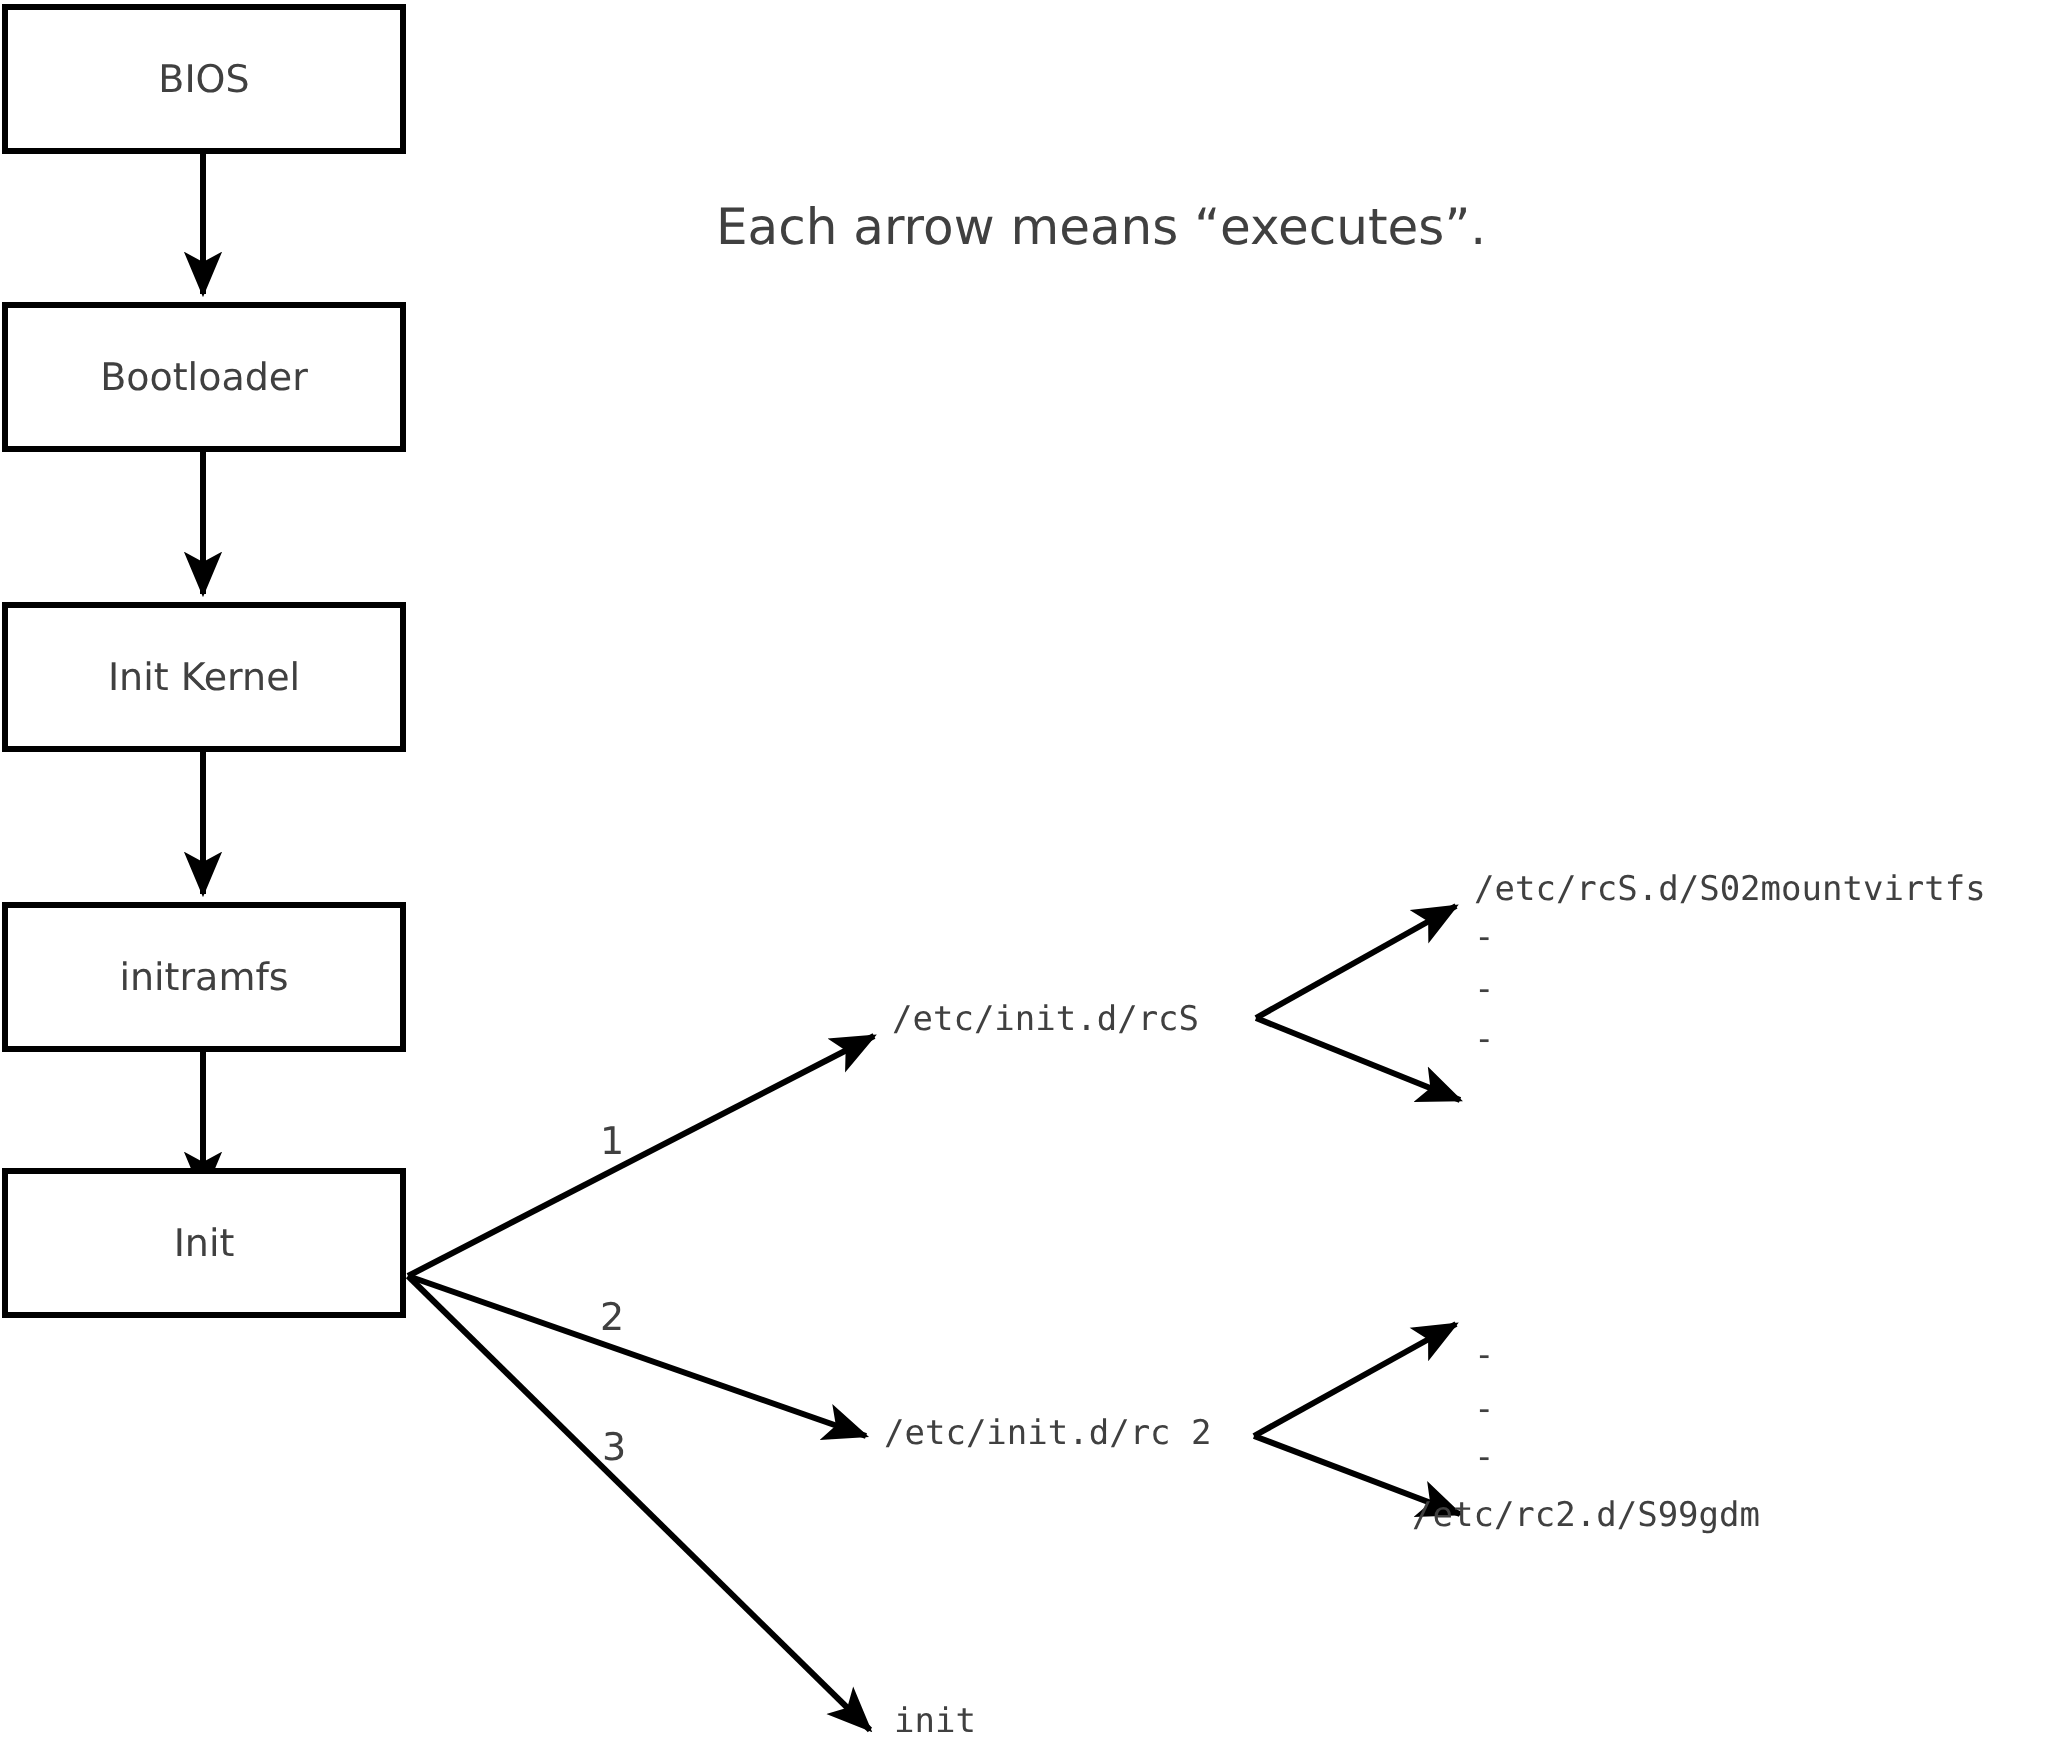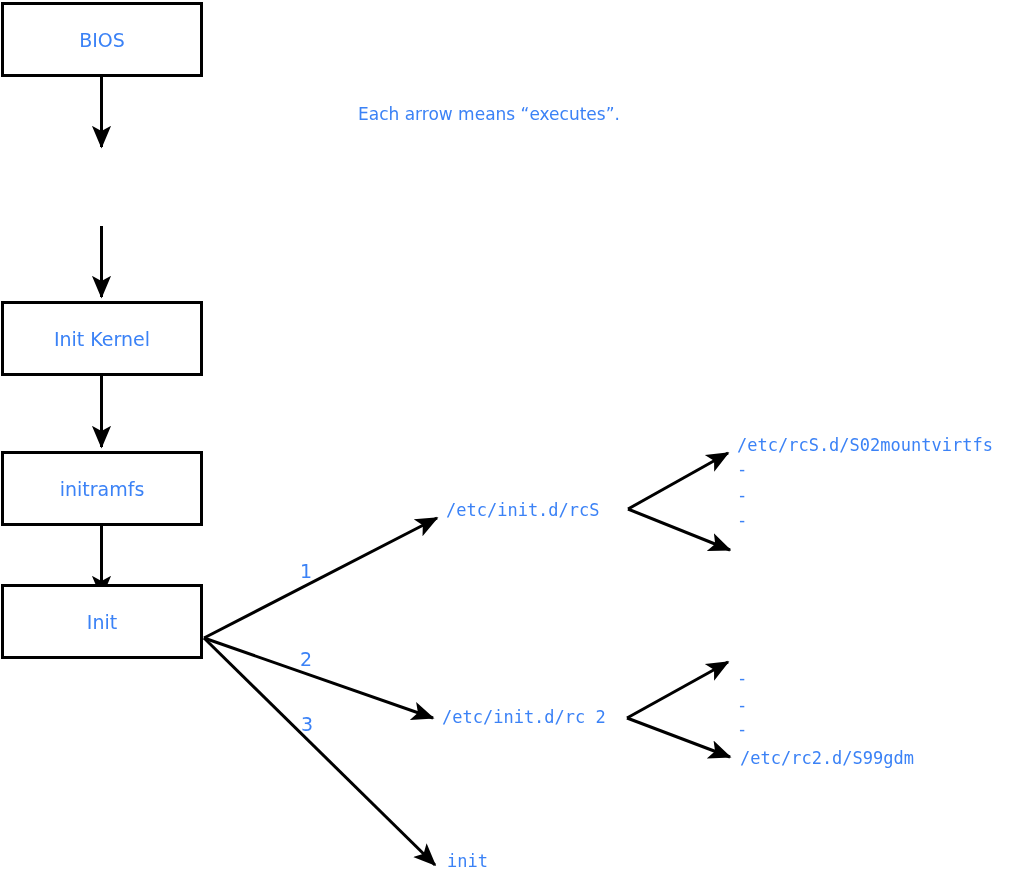--- a/index.html
+++ b/index.html
@@ -2,21 +2,21 @@
 <html><head>
 <meta charset="utf-8">
 <style>
   html, body { margin: 0; padding: 0; background: #ffffff; }
   .canvas {
     position: relative;
     width: 1024px;
     height: 875px;
     background: #ffffff;
     font-family: "DejaVu Sans", sans-serif;
-    color: #3b82f6;
+    color: #404040;
     overflow: hidden;
   }
   .layer-svg {
     position: absolute;
     left: 0; top: 0;
     width: 1024px; height: 875px;
   }
   .box {
     position: absolute;
     left: 1px;
@@ -25,21 +25,21 @@
     border: 3px solid #000000;
     box-sizing: border-box;
     background: #ffffff;
     display: flex;
     align-items: center;
     justify-content: center;
     font-size: 19px;
   }
   .note {
     position: absolute;
-    font-size: 17px;
+    font-size: 25px;
     line-height: 22px;
     white-space: nowrap;
   }
   .mono {
     position: absolute;
     font-family: "DejaVu Sans Mono", monospace;
     font-size: 17px;
     line-height: 22px;
     white-space: pre;
     text-align: center;
@@ -74,20 +74,23 @@
     <line x1="628" y1="509" x2="728" y2="453" stroke="#000" stroke-width="3" marker-end="url(#ah)"></line>
     <line x1="628" y1="509" x2="730" y2="550" stroke="#000" stroke-width="3" marker-end="url(#ah)"></line>
 
     <line x1="627" y1="718" x2="728" y2="662" stroke="#000" stroke-width="3" marker-end="url(#ah)"></line>
     <line x1="627" y1="718" x2="730" y2="757" stroke="#000" stroke-width="3" marker-end="url(#ah)"></line>
   </svg>
 
   <div class="box" style="top:2px">
     <span>BIOS</span>
   </div>
+  <div class="box" style="top:151px">
+    <span>Bootloader</span>
+  </div>
   <div class="box" style="top:301px">
     <span>Init Kernel</span>
   </div>
   <div class="box" style="top:451px">
     <span>initramfs</span>
   </div>
   <div class="box" style="top:584px">
     <span>Init</span>
   </div>
 
@@ -102,15 +105,15 @@
   <div class="mono" style="left:447px; top:850px">init</div>
 
   <div class="mono" style="left:737px; top:434px">/etc/rcS.d/S02mountvirtfs</div>
   <div class="mono" style="left:737px; top:458px">-</div>
   <div class="mono" style="left:737px; top:484px">-</div>
   <div class="mono" style="left:737px; top:509px">-</div>
 
   <div class="mono" style="left:737px; top:667px">-</div>
   <div class="mono" style="left:737px; top:694px">-</div>
   <div class="mono" style="left:737px; top:718px">-</div>
-  <div class="mono" style="left:740px; top:747px">/etc/rc2.d/S99gdm</div>
+  <div class="mono" style="left:706px; top:747px">/etc/rc2.d/S99gdm</div>
 
 </div>
 
 </body></html>

